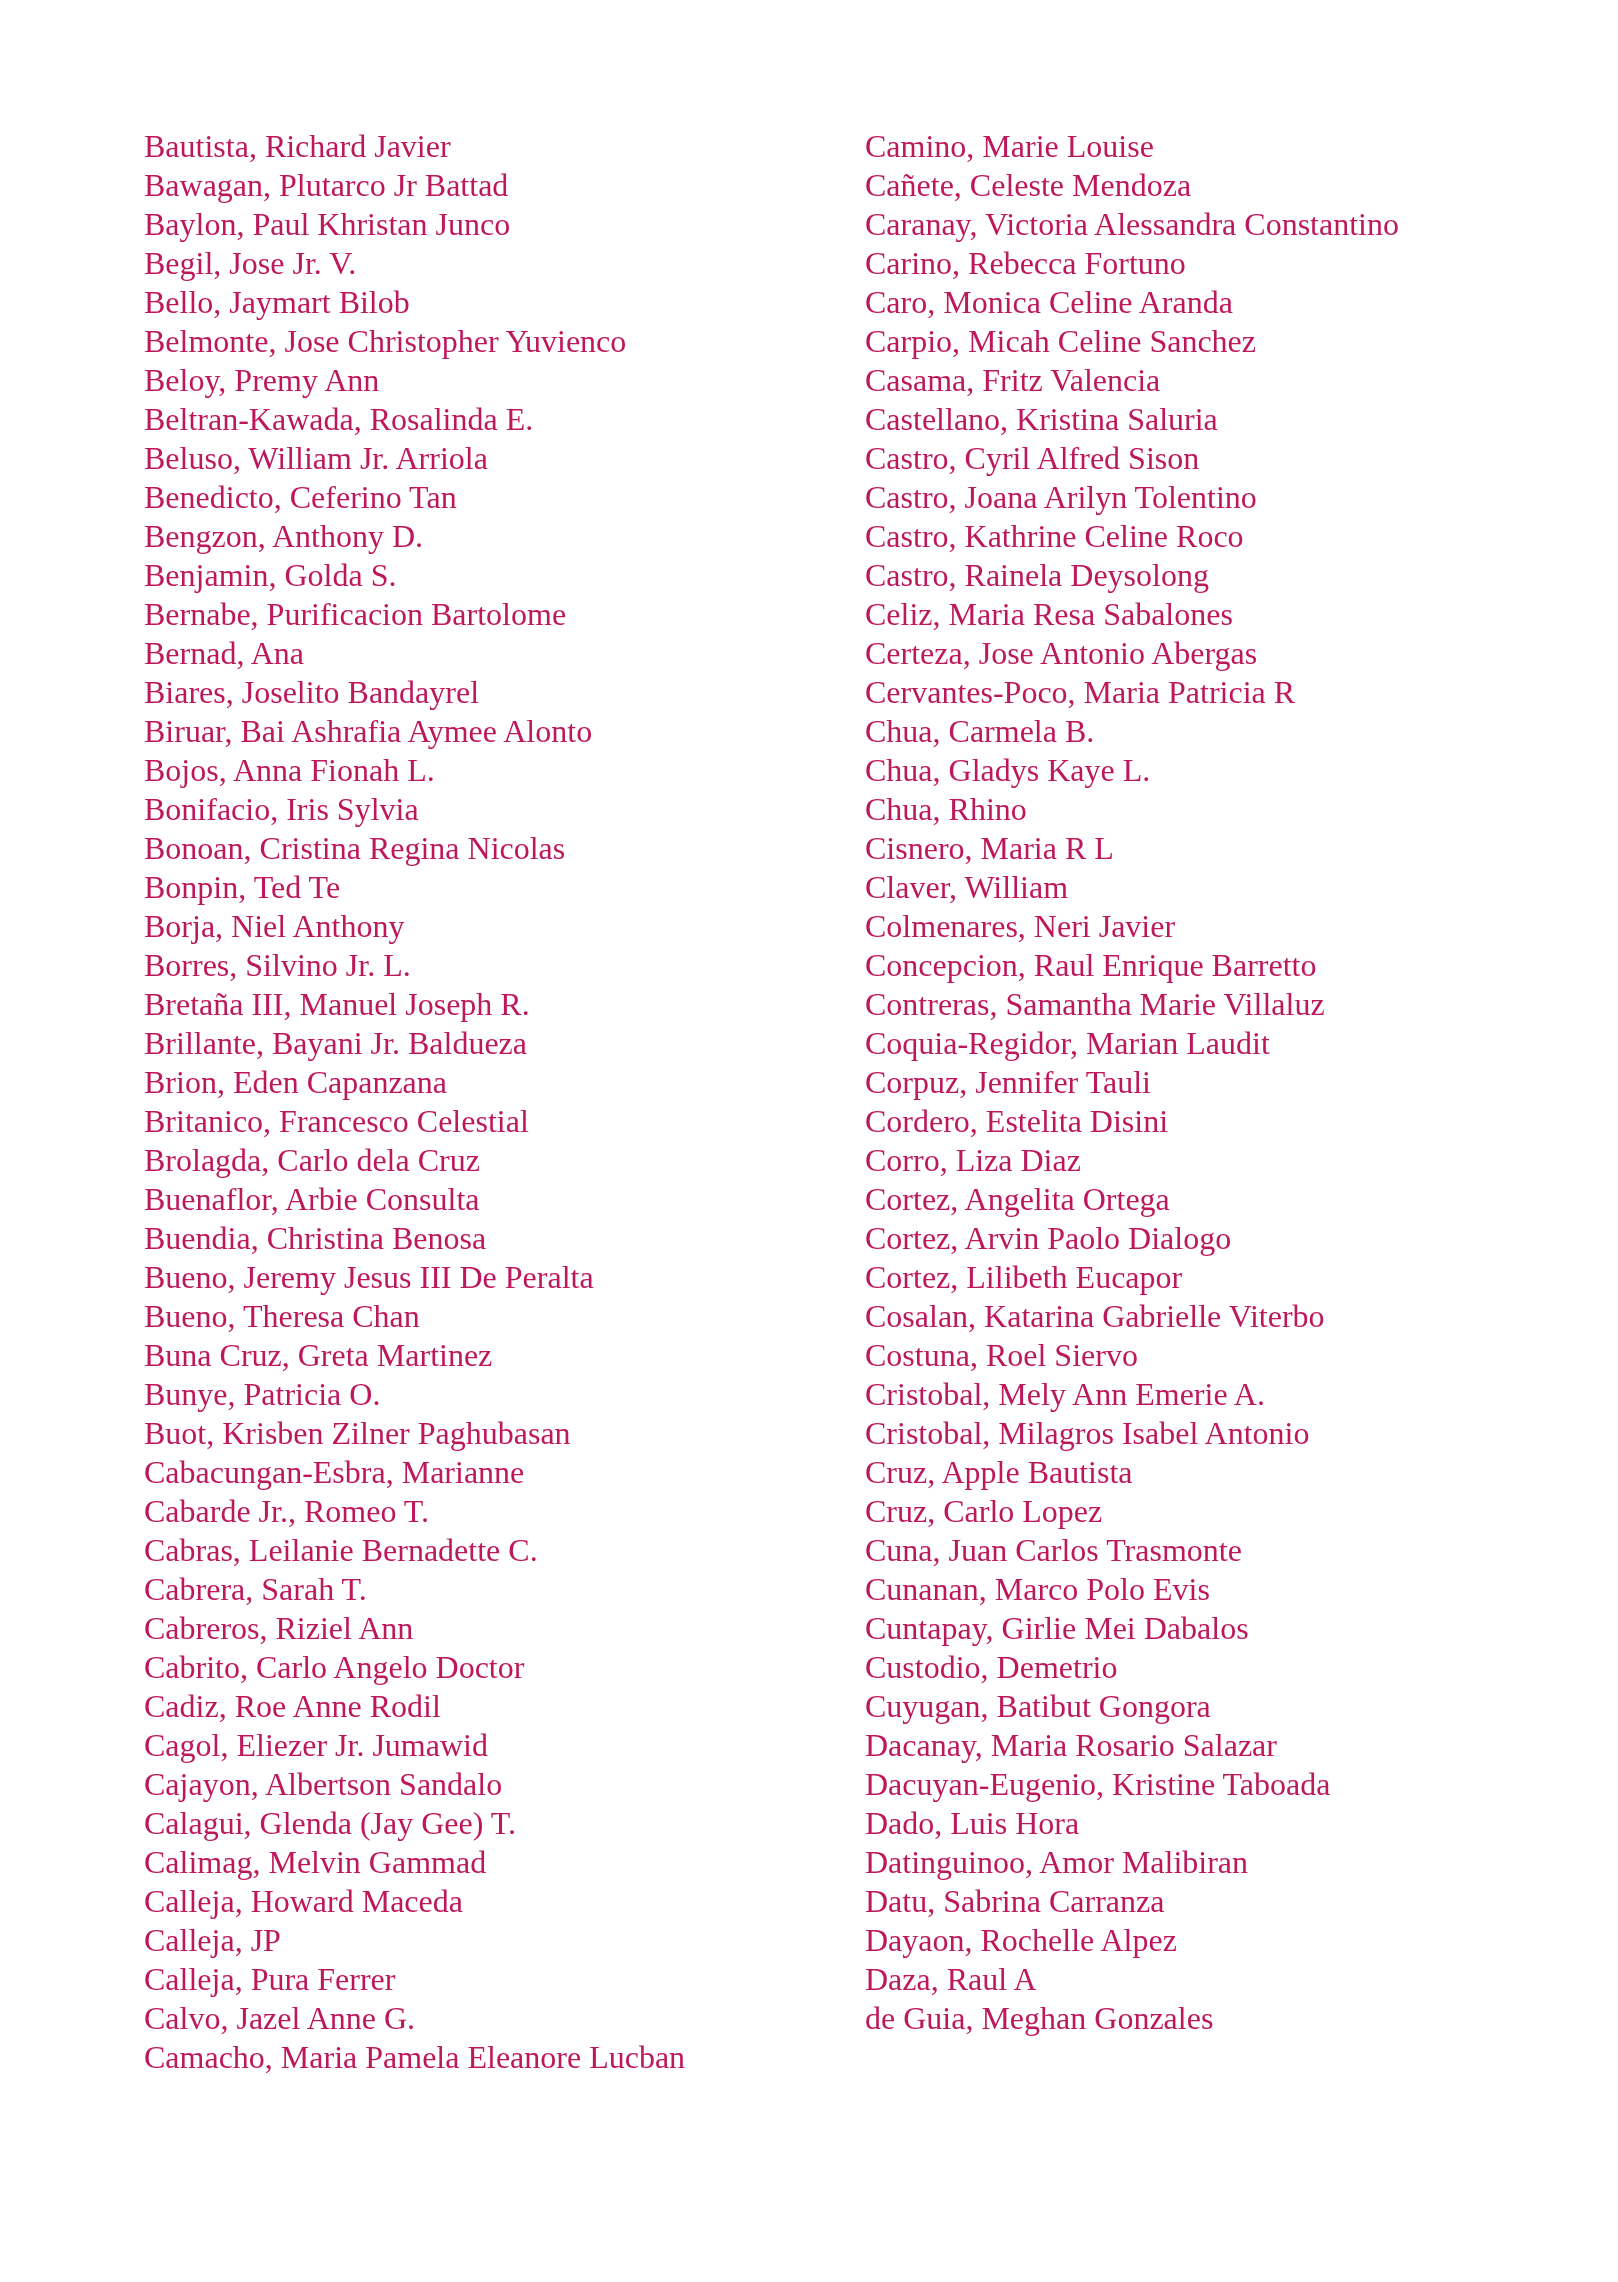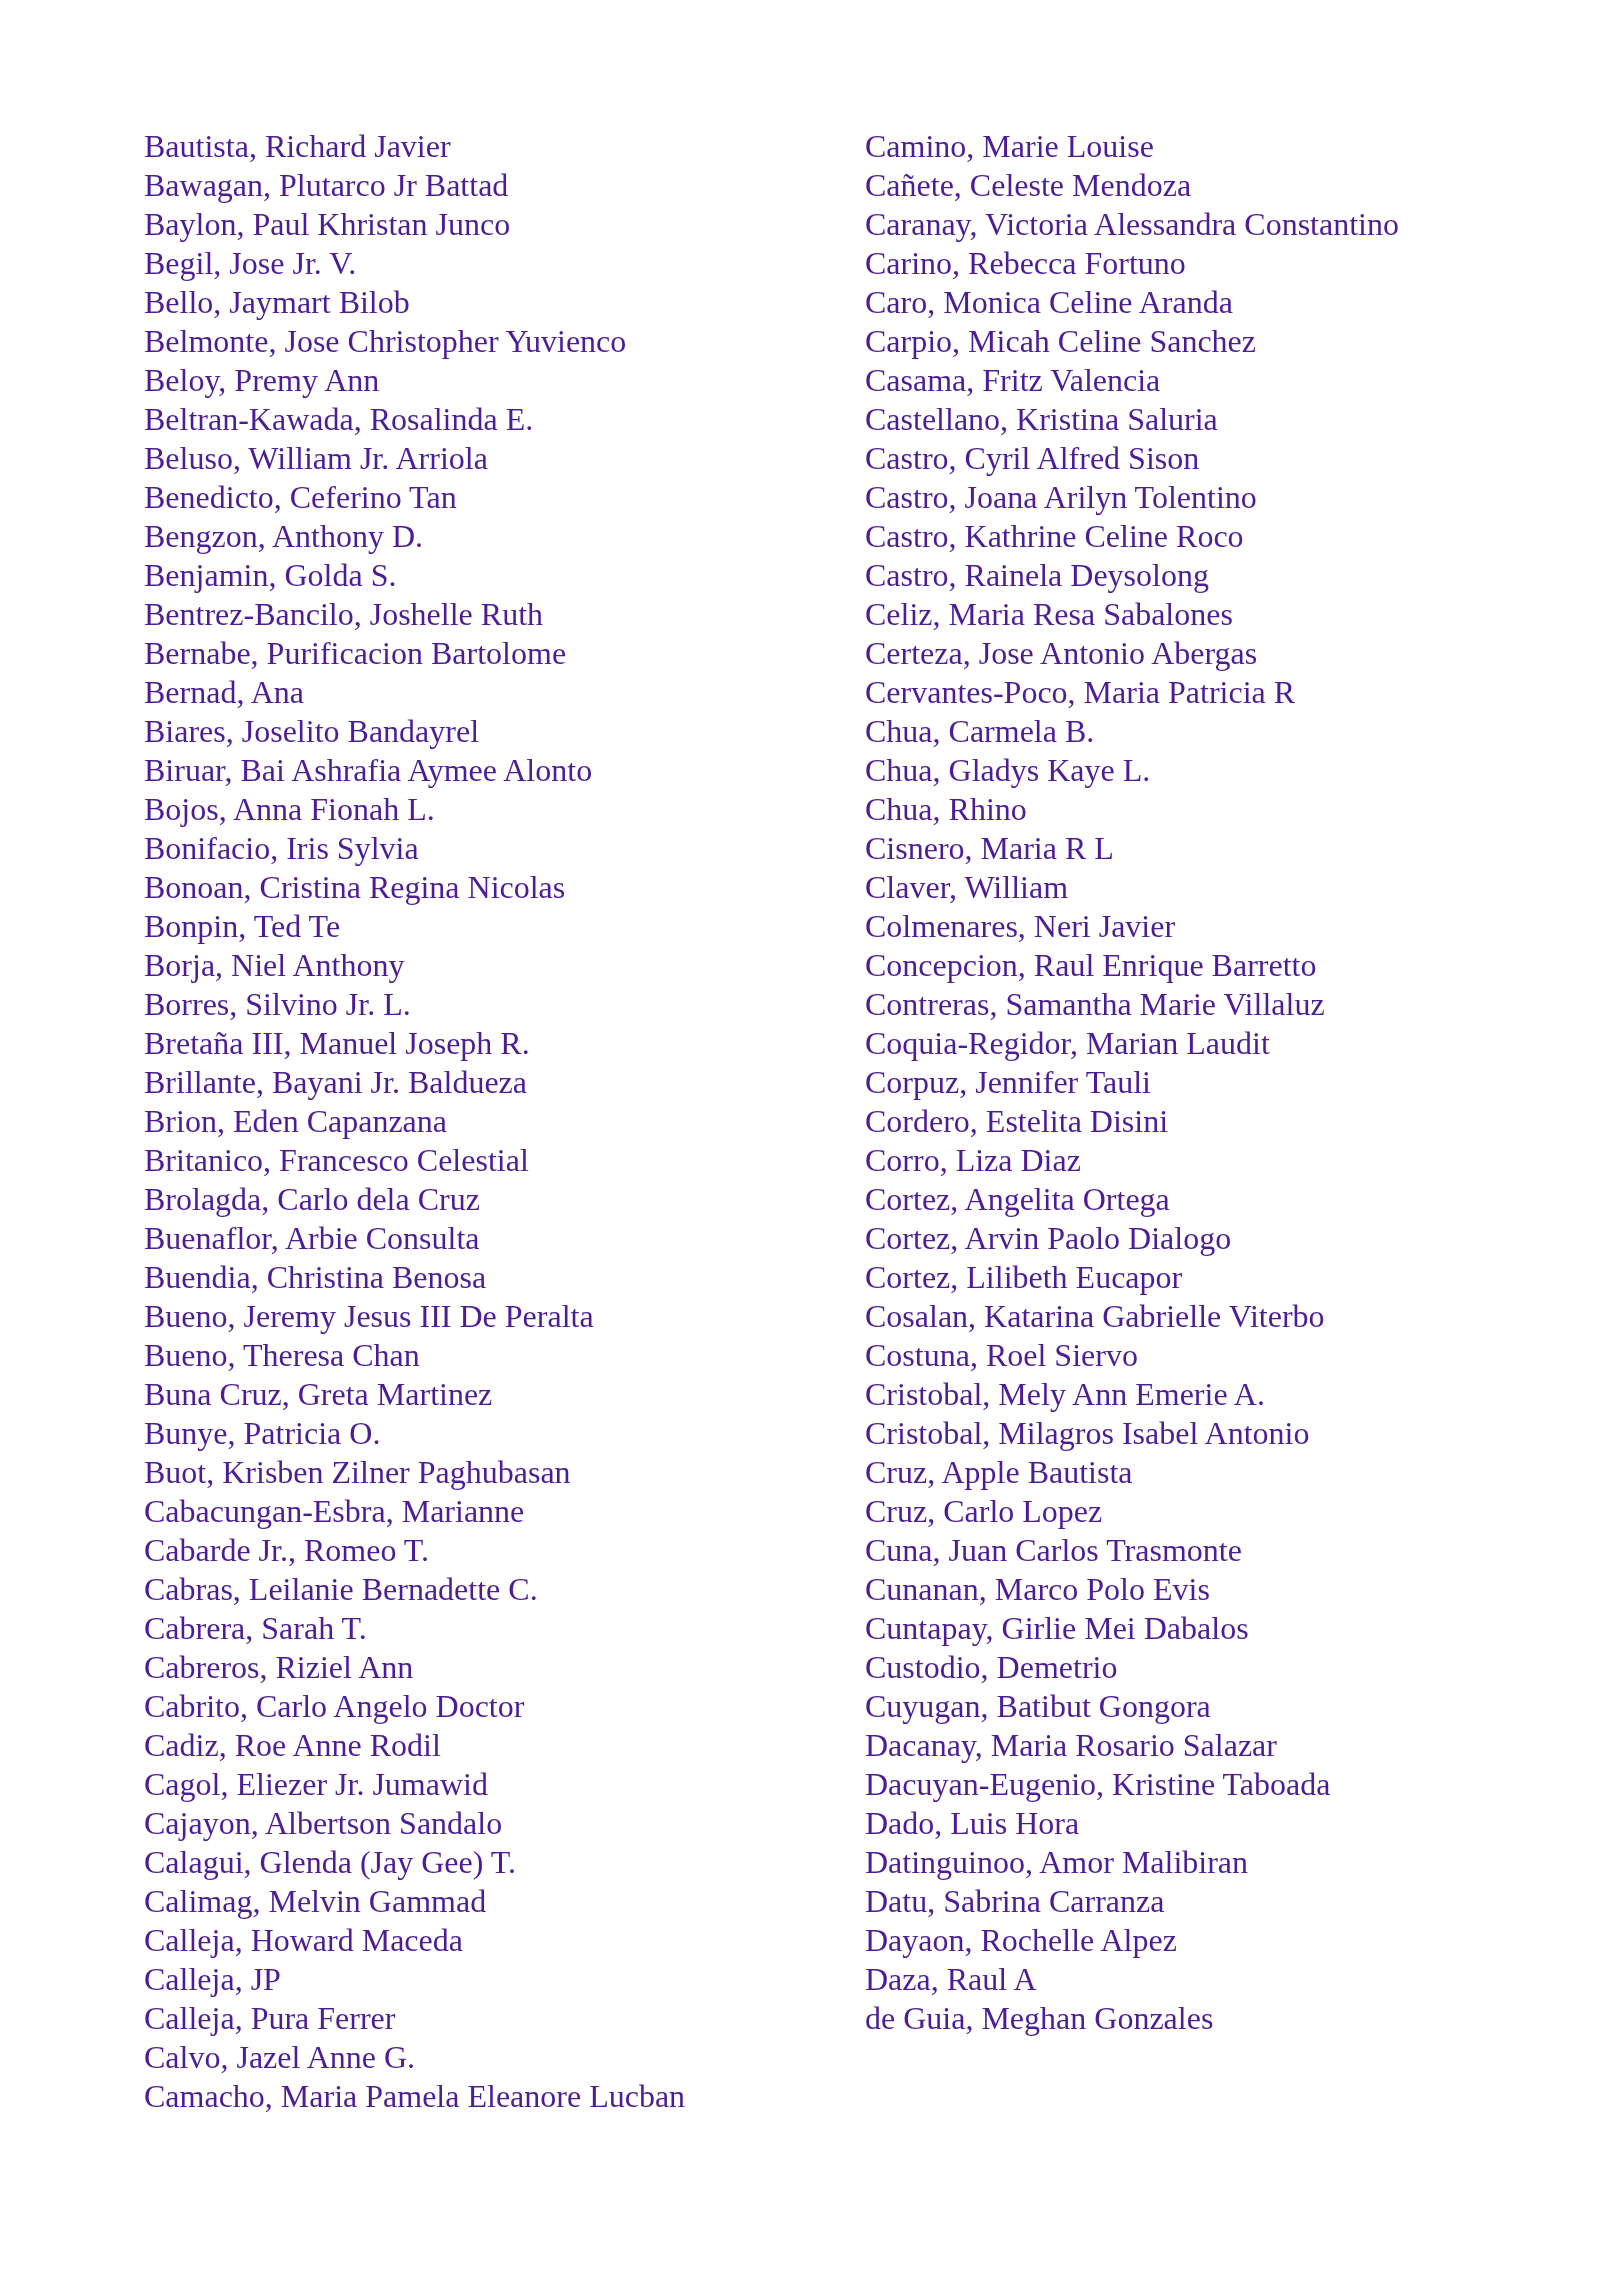--- a/index.html
+++ b/index.html
@@ -7,21 +7,21 @@
     padding: 0;
     background: #ffffff;
   }
   .page {
     position: relative;
     width: 1619px;
     height: 2282px;
     background: #ffffff;
     overflow: hidden;
     font-family: "Liberation Serif", "DejaVu Serif", serif;
-    color: #4c1d95;
+    color: #be185d;
   }
   .col {
     position: absolute;
     top: 127px;
     width: 702px;
   }
   .col-left  { left: 144px; }
   .col-right { left: 841px; margin-left: 24px; }
   .name-line {
     font-size: 32px;
@@ -39,21 +39,20 @@
       <div class="name-line">Baylon, Paul Khristan Junco</div>
       <div class="name-line">Begil, Jose Jr. V.</div>
       <div class="name-line">Bello, Jaymart Bilob</div>
       <div class="name-line">Belmonte, Jose Christopher Yuvienco</div>
       <div class="name-line">Beloy, Premy Ann</div>
       <div class="name-line">Beltran-Kawada, Rosalinda E.</div>
       <div class="name-line">Beluso, William Jr. Arriola</div>
       <div class="name-line">Benedicto, Ceferino Tan</div>
       <div class="name-line">Bengzon, Anthony D.</div>
       <div class="name-line">Benjamin, Golda S.</div>
-      <div class="name-line">Bentrez-Bancilo, Joshelle Ruth</div>
       <div class="name-line">Bernabe, Purificacion Bartolome</div>
       <div class="name-line">Bernad, Ana</div>
       <div class="name-line">Biares, Joselito Bandayrel</div>
       <div class="name-line">Biruar, Bai Ashrafia Aymee Alonto</div>
       <div class="name-line">Bojos, Anna Fionah L.</div>
       <div class="name-line">Bonifacio, Iris Sylvia</div>
       <div class="name-line">Bonoan, Cristina Regina Nicolas</div>
       <div class="name-line">Bonpin, Ted Te</div>
       <div class="name-line">Borja, Niel Anthony</div>
       <div class="name-line">Borres, Silvino Jr. L.</div>

